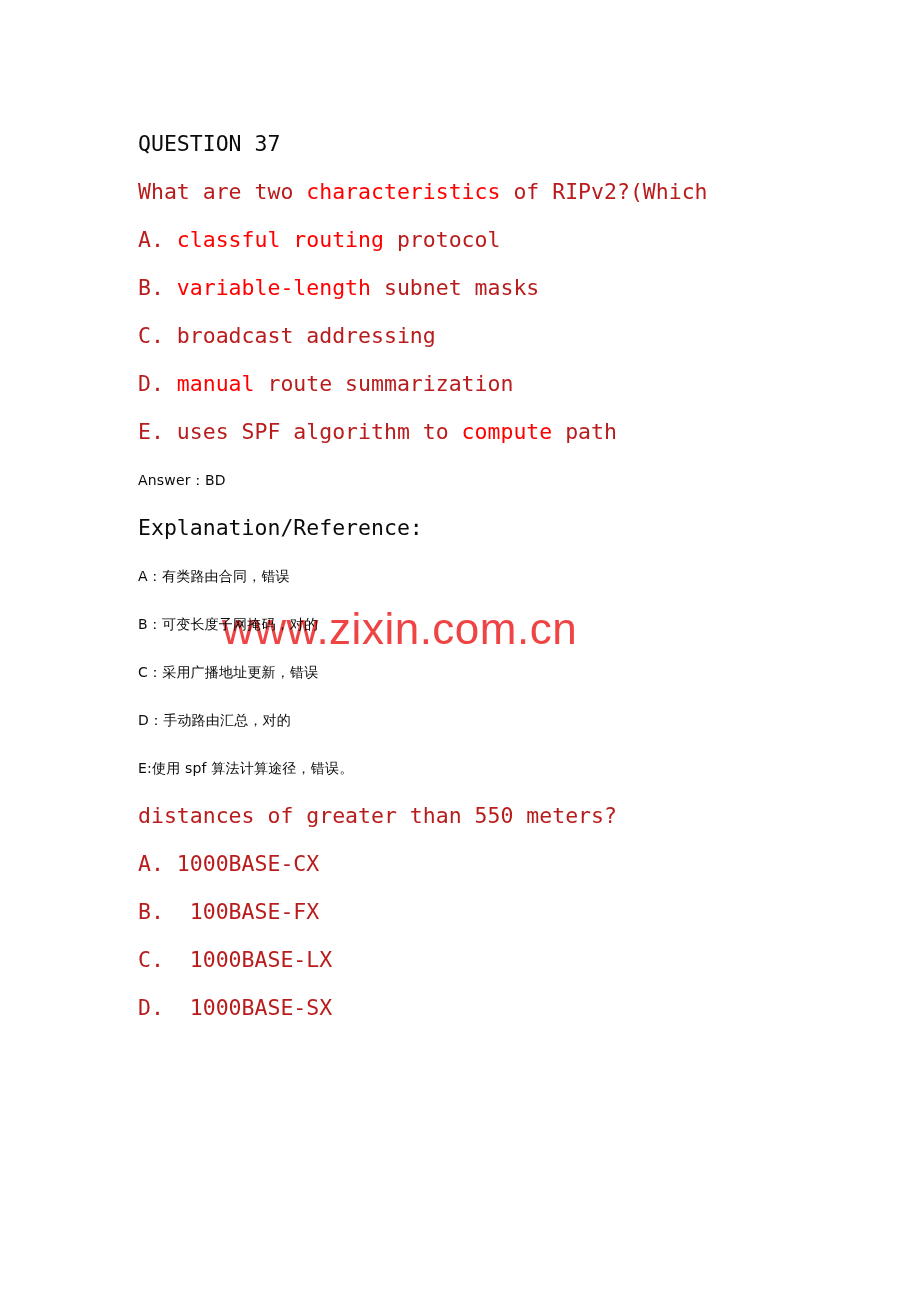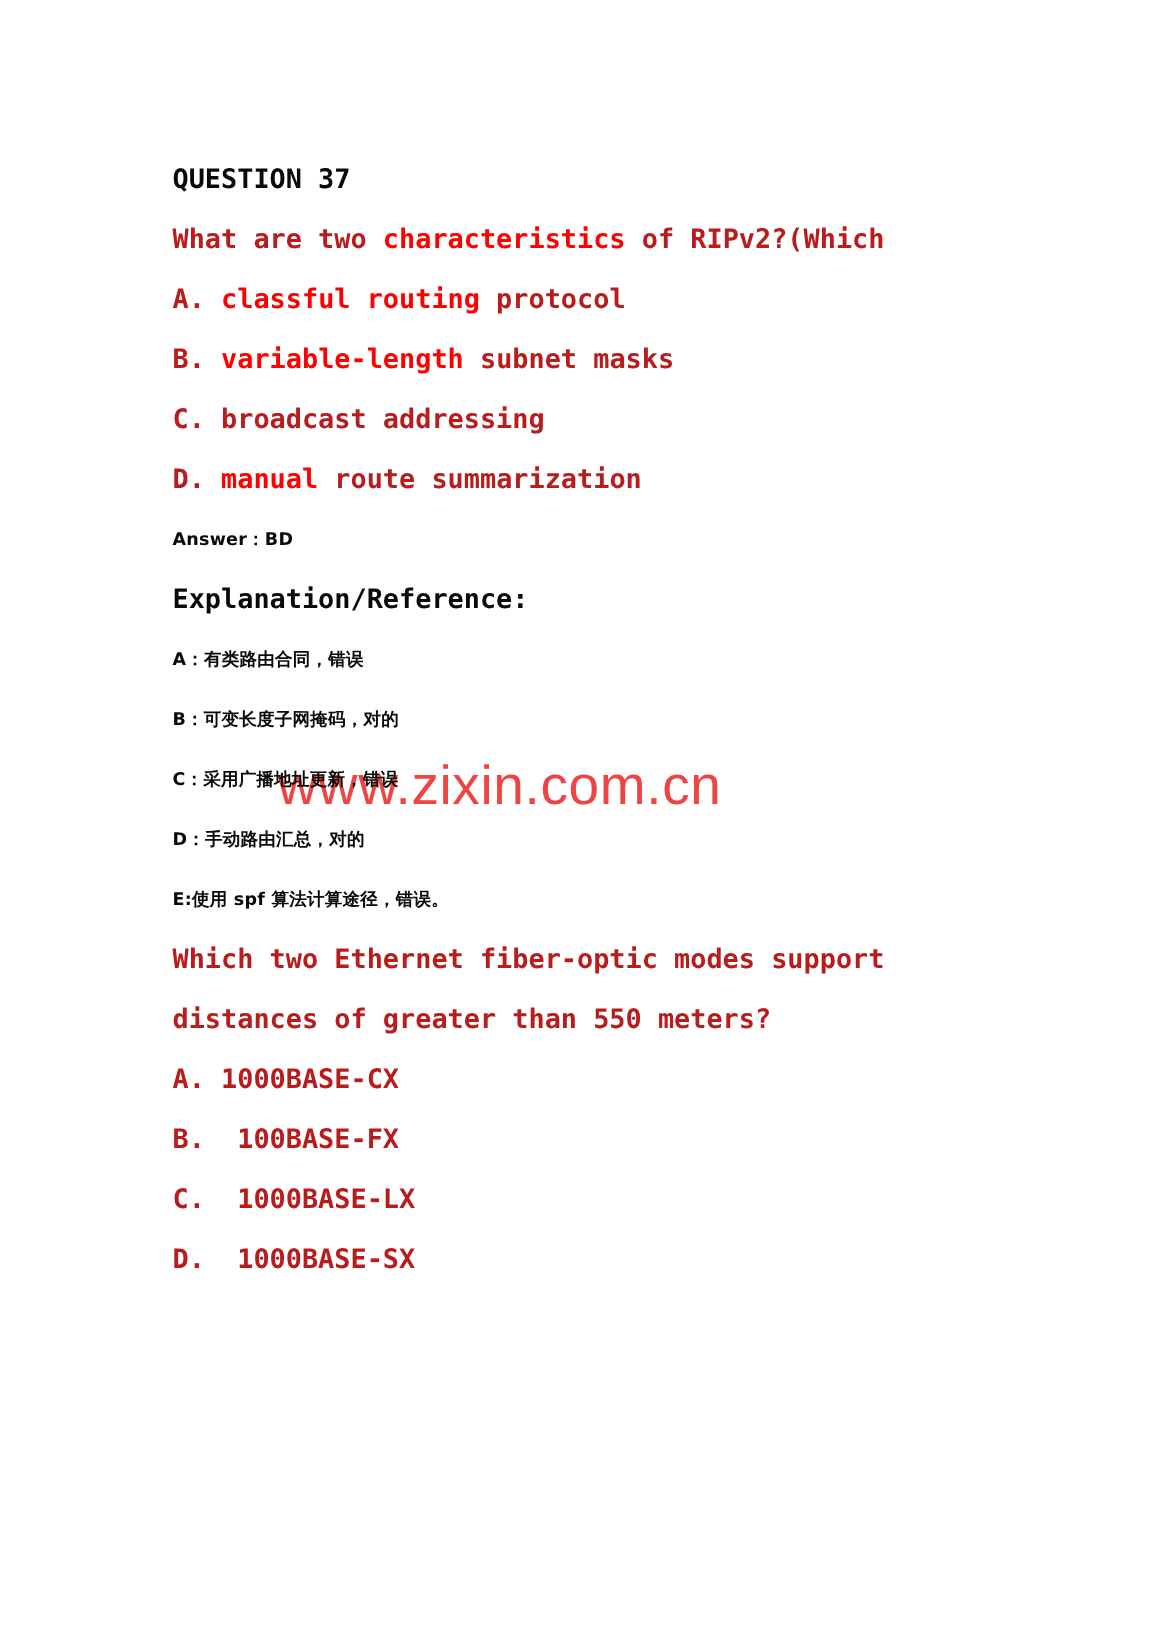--- a/index.html
+++ b/index.html
@@ -38,21 +38,21 @@
     width: 700px;
     z-index: 2;
   }
   .line {
     font-family: "DejaVu Sans Mono", "Liberation Mono", monospace;
     font-size: 21.5px;
     line-height: 48px;
     color: #0a0a0a;
     white-space: pre;
     letter-spacing: 0px;
-    font-weight: 700;
+    font-weight: 400;
   }
   .line.cjk {
     font-family: "DejaVu Sans", "Liberation Sans", sans-serif;
     font-size: 14px;
     letter-spacing: 0.2px;
   }
   .red {
     color: #ff0000;
   }
   .blk {
@@ -69,33 +69,33 @@
   <div class="content">
 
     <div class="line">QUESTION 37</div>
 
     <div class="line"><span class="blk">What are two </span><span class="red">characteristics</span><span class="blk"> of RIPv2?(Which</span></div>
 
     <div class="line"><span class="blk">A. </span><span class="red">classful routing</span><span class="blk"> protocol</span></div>
     <div class="line"><span class="blk">B. </span><span class="red">variable-length</span><span class="blk"> subnet masks</span></div>
     <div class="line"><span class="blk">C. broadcast addressing</span></div>
     <div class="line"><span class="blk">D. </span><span class="red">manual</span><span class="blk"> route summarization</span></div>
+    <div class="line"><span class="blk">E. uses SPF algorithm to </span><span class="red">compute</span><span class="blk"> path</span></div>
 
     <div class="line cjk">Answer：BD</div>
 
     <div class="line">Explanation/Reference:</div>
 
     <div class="line cjk">A：有类路由合同，错误</div>
     <div class="line cjk">B：可变长度子网掩码，对的</div>
     <div class="line cjk">C：采用广播地址更新，错误</div>
     <div class="line cjk">D：手动路由汇总，对的</div>
     <div class="line cjk">E:使用 spf 算法计算途径，错误。</div>
 
 
-    <div class="line"><span class="blk">Which two Ethernet fiber-optic modes support</span></div>
     <div class="line"><span class="blk">distances of greater than 550 meters?</span></div>
 
     <div class="line"><span class="blk">A. 1000BASE-CX</span></div>
     <div class="line"><span class="blk">B.  100BASE-FX</span></div>
     <div class="line"><span class="blk">C.  1000BASE-LX</span></div>
     <div class="line"><span class="blk">D.  1000BASE-SX</span></div>
 
   </div>
 </div>
 

